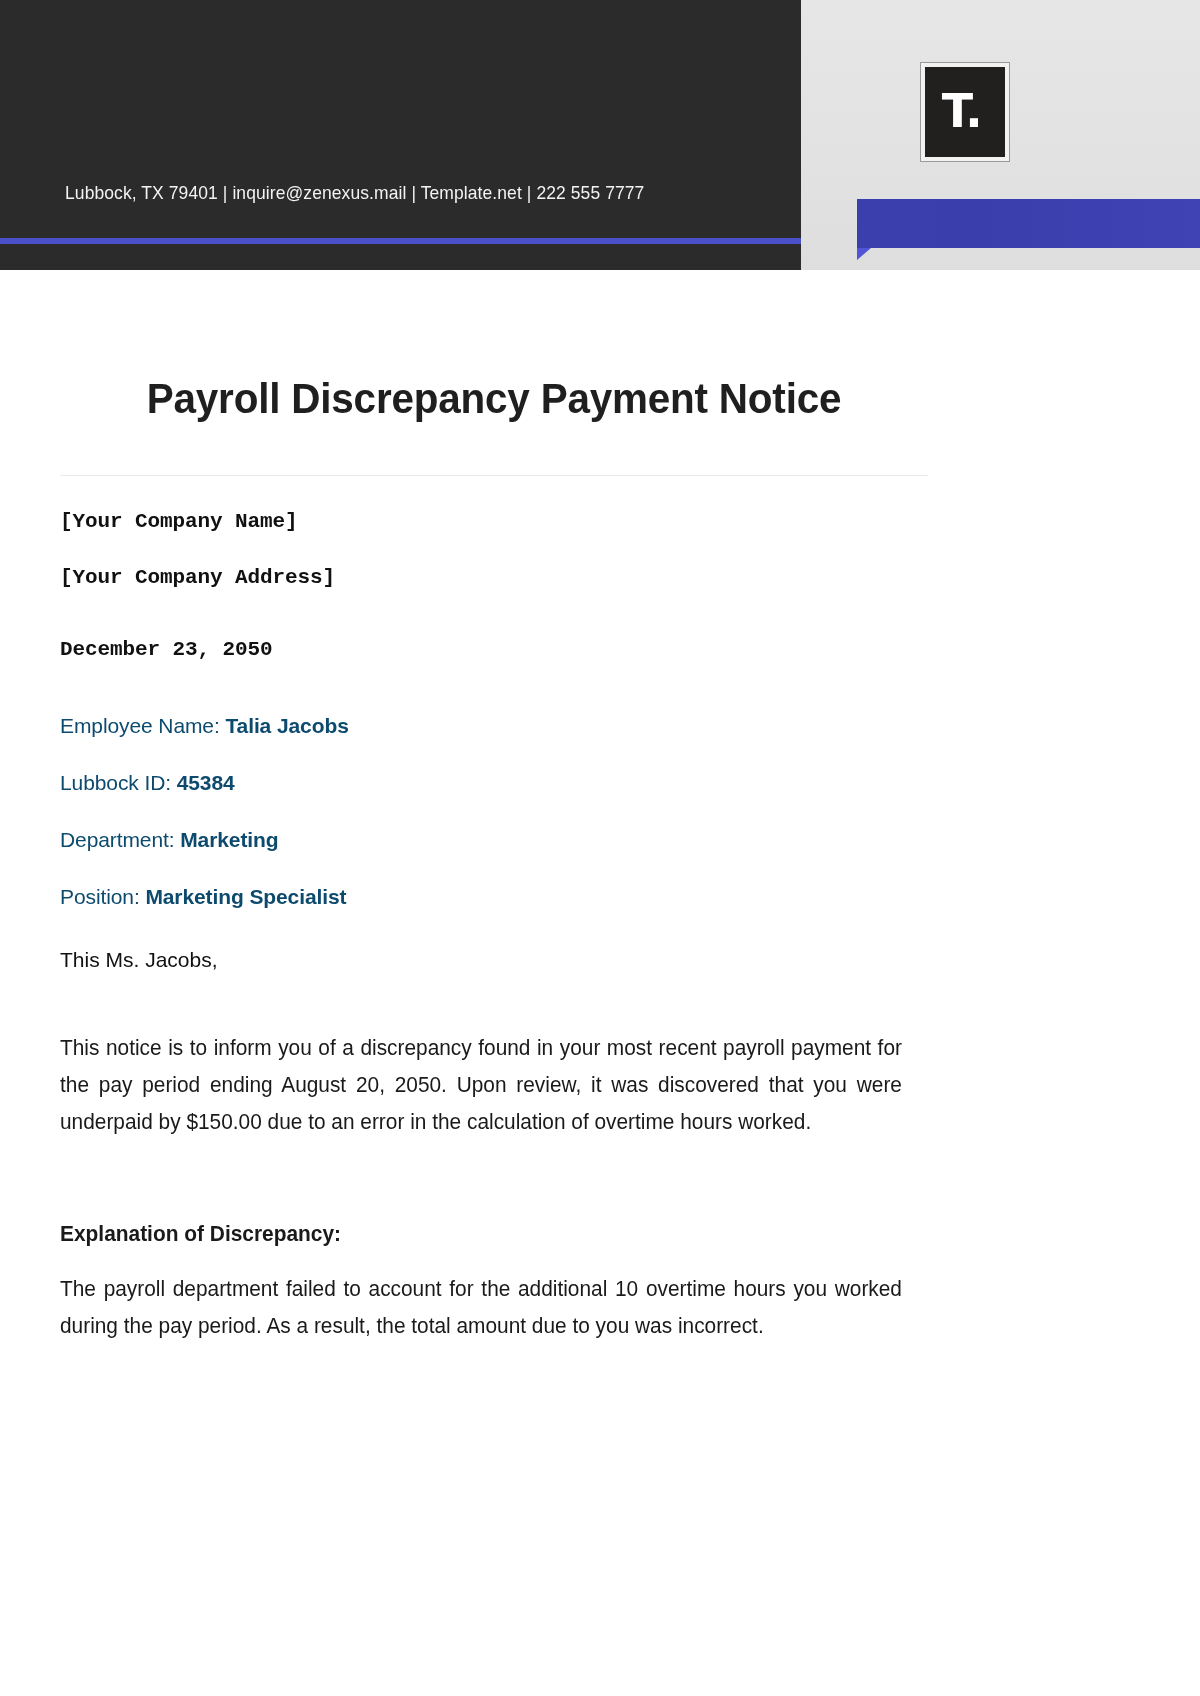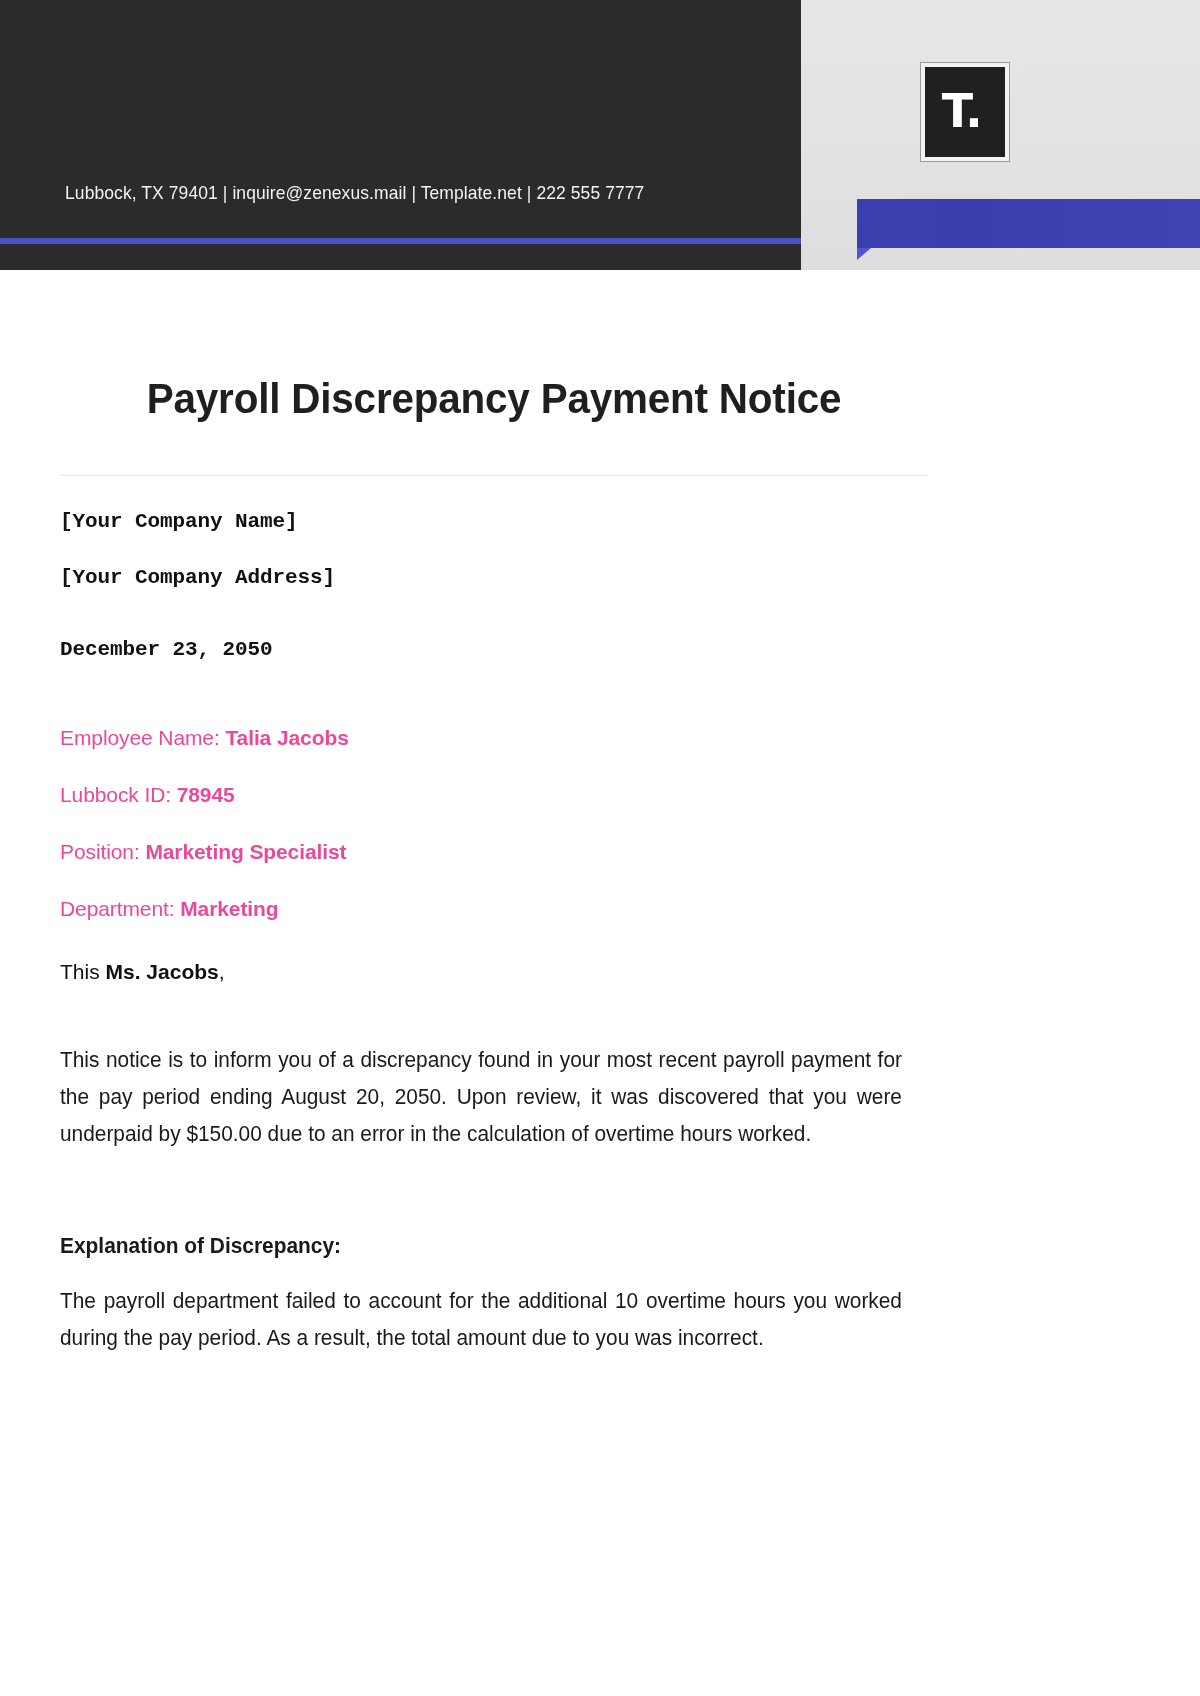--- a/index.html
+++ b/index.html
@@ -152,36 +152,36 @@
     margin: 0 0 33px 0;
     letter-spacing: -0.1px;
   }
 
   .block-gap { height: 16px; }
 
   .field-line {
     font-family: "Liberation Sans", sans-serif;
     font-weight: 400;
     font-size: 21px;
-    color: #ec4899;
-    margin: 16px 0 33px 0;
+    color: #0c4a6e;
+    margin: 4px 0 33px 0;
     letter-spacing: -0.1px;
   }
   .field-line b {
     font-weight: 700;
   }
 
   .salutation {
     font-family: "Liberation Sans", sans-serif;
     font-weight: 400;
     font-size: 21px;
     color: #111111;
     margin: 39px 0 0 0;
   }
-  .salutation b { font-weight: 700; }
+  .salutation b { font-weight: 400; }
 
   .body-para {
     font-family: "Liberation Sans Narrow", "Liberation Sans", sans-serif;
     font-weight: 400;
     font-size: 21.5px;
     line-height: 1.72;
     color: #1a1a1a;
     text-align: justify;
     margin: 58px 0 0 0;
     transform: scaleX(0.97);
@@ -233,23 +233,23 @@
     <p class="field-strong">[Your Company Name]</p>
     <p class="field-strong">[Your Company Address]</p>
 
     <div class="block-gap"></div>
 
     <p class="field-strong">December 23, 2050</p>
 
     <div class="block-gap"></div>
 
     <p class="field-line"><span>Employee Name: </span><b>Talia Jacobs</b></p>
-    <p class="field-line"><span>Lubbock ID: </span><b>78945</b></p>
+    <p class="field-line"><span>Lubbock ID: </span><b>45384</b></p>
+    <p class="field-line"><span>Department: </span><b>Marketing</b></p>
     <p class="field-line"><span>Position: </span><b>Marketing Specialist</b></p>
-    <p class="field-line"><span>Department: </span><b>Marketing</b></p>
 
     <p class="salutation"><span>This </span><b>Ms. Jacobs</b><span>,</span></p>
 
     <p class="body-para">This notice is to inform you of a discrepancy found in your most recent payroll payment for the pay period ending August 20, 2050. Upon review, it was discovered that you were underpaid by $150.00 due to an error in the calculation of overtime hours worked.</p>
 
     <p class="section-heading">Explanation of Discrepancy:</p>
 
     <p class="body-para tight">The payroll department failed to account for the additional 10 overtime hours you worked during the pay period. As a result, the total amount due to you was incorrect.</p>
 
   </div>

